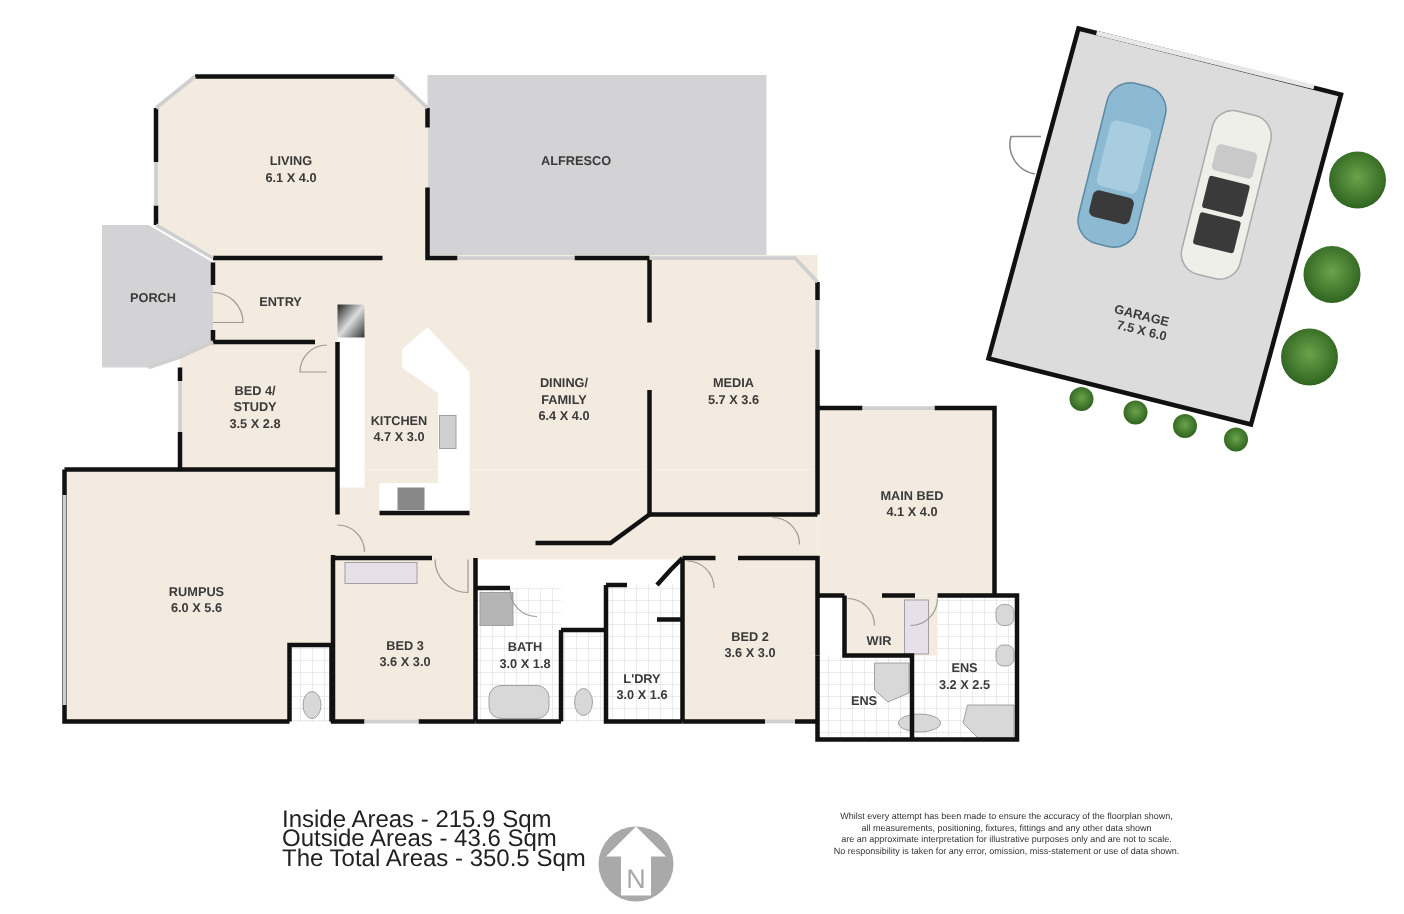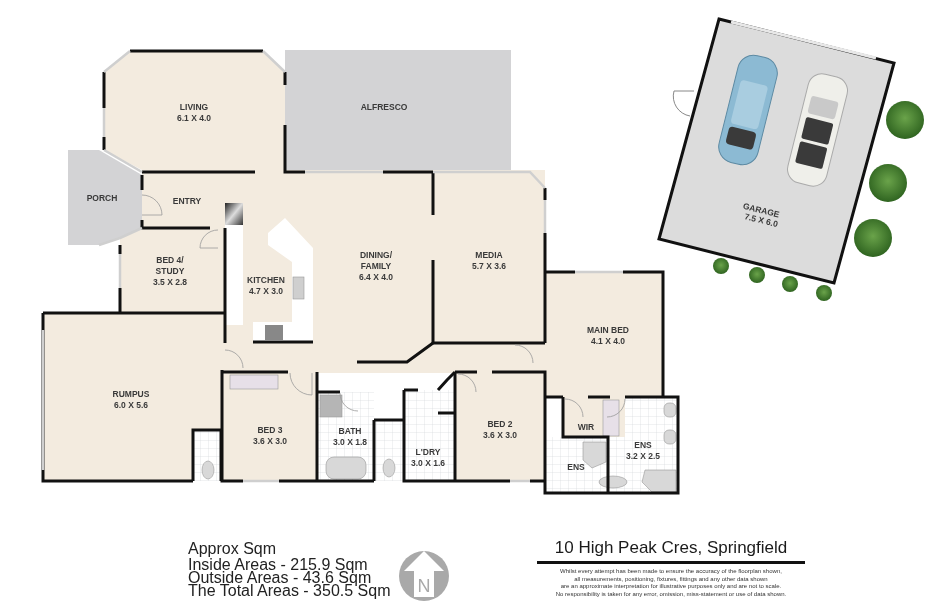--- a/index.html
+++ b/index.html
@@ -252,33 +252,31 @@
     <text class="room-label" x="586" y="430">WIR</text>
 
     <text class="room-label" x="576" y="470">ENS</text>
 
     <text class="room-label" x="643" y="448">ENS</text>
     <text class="room-label" x="643" y="459">3.2 X 2.5</text>
   </g>
 </svg>
 
 <div class="area-block">
-  <div class="area-title">Approx Sqm</div>
   <div class="area-line">Inside Areas - 215.9 Sqm</div>
   <div class="area-line">Outside Areas - 43.6 Sqm</div>
   <div class="area-line">The Total Areas - 350.5 Sqm</div>
 </div>
 
 <svg class="north" viewBox="0 0 52 58" xmlns="http://www.w3.org/2000/svg">
   <circle cx="26" cy="31" r="25" fill="#a9a9a9"></circle>
   <polygon points="26,6 46,26 36,26 36,52 16,52 16,26 6,26" fill="#ffffff"></polygon>
   <text x="26" y="47" text-anchor="middle" font-family="Liberation Sans, sans-serif" font-size="18" fill="#a9a9a9">N</text>
 </svg>
 
 <div class="addr-block">
-  <div class="addr-title">10 High Peak Cres, Springfield</div>
   <div class="disclaimer">
     <div>Whilst every attempt has been made to ensure the accuracy of the floorplan shown,</div>
     <div>all measurements, positioning, fixtures, fittings and any other data shown</div>
     <div>are an approximate interpretation for illustrative purposes only and are not to scale.</div>
     <div>No responsibility is taken for any error, omission, miss-statement or use of data shown.</div>
   </div>
 </div>
 
 </body></html>

